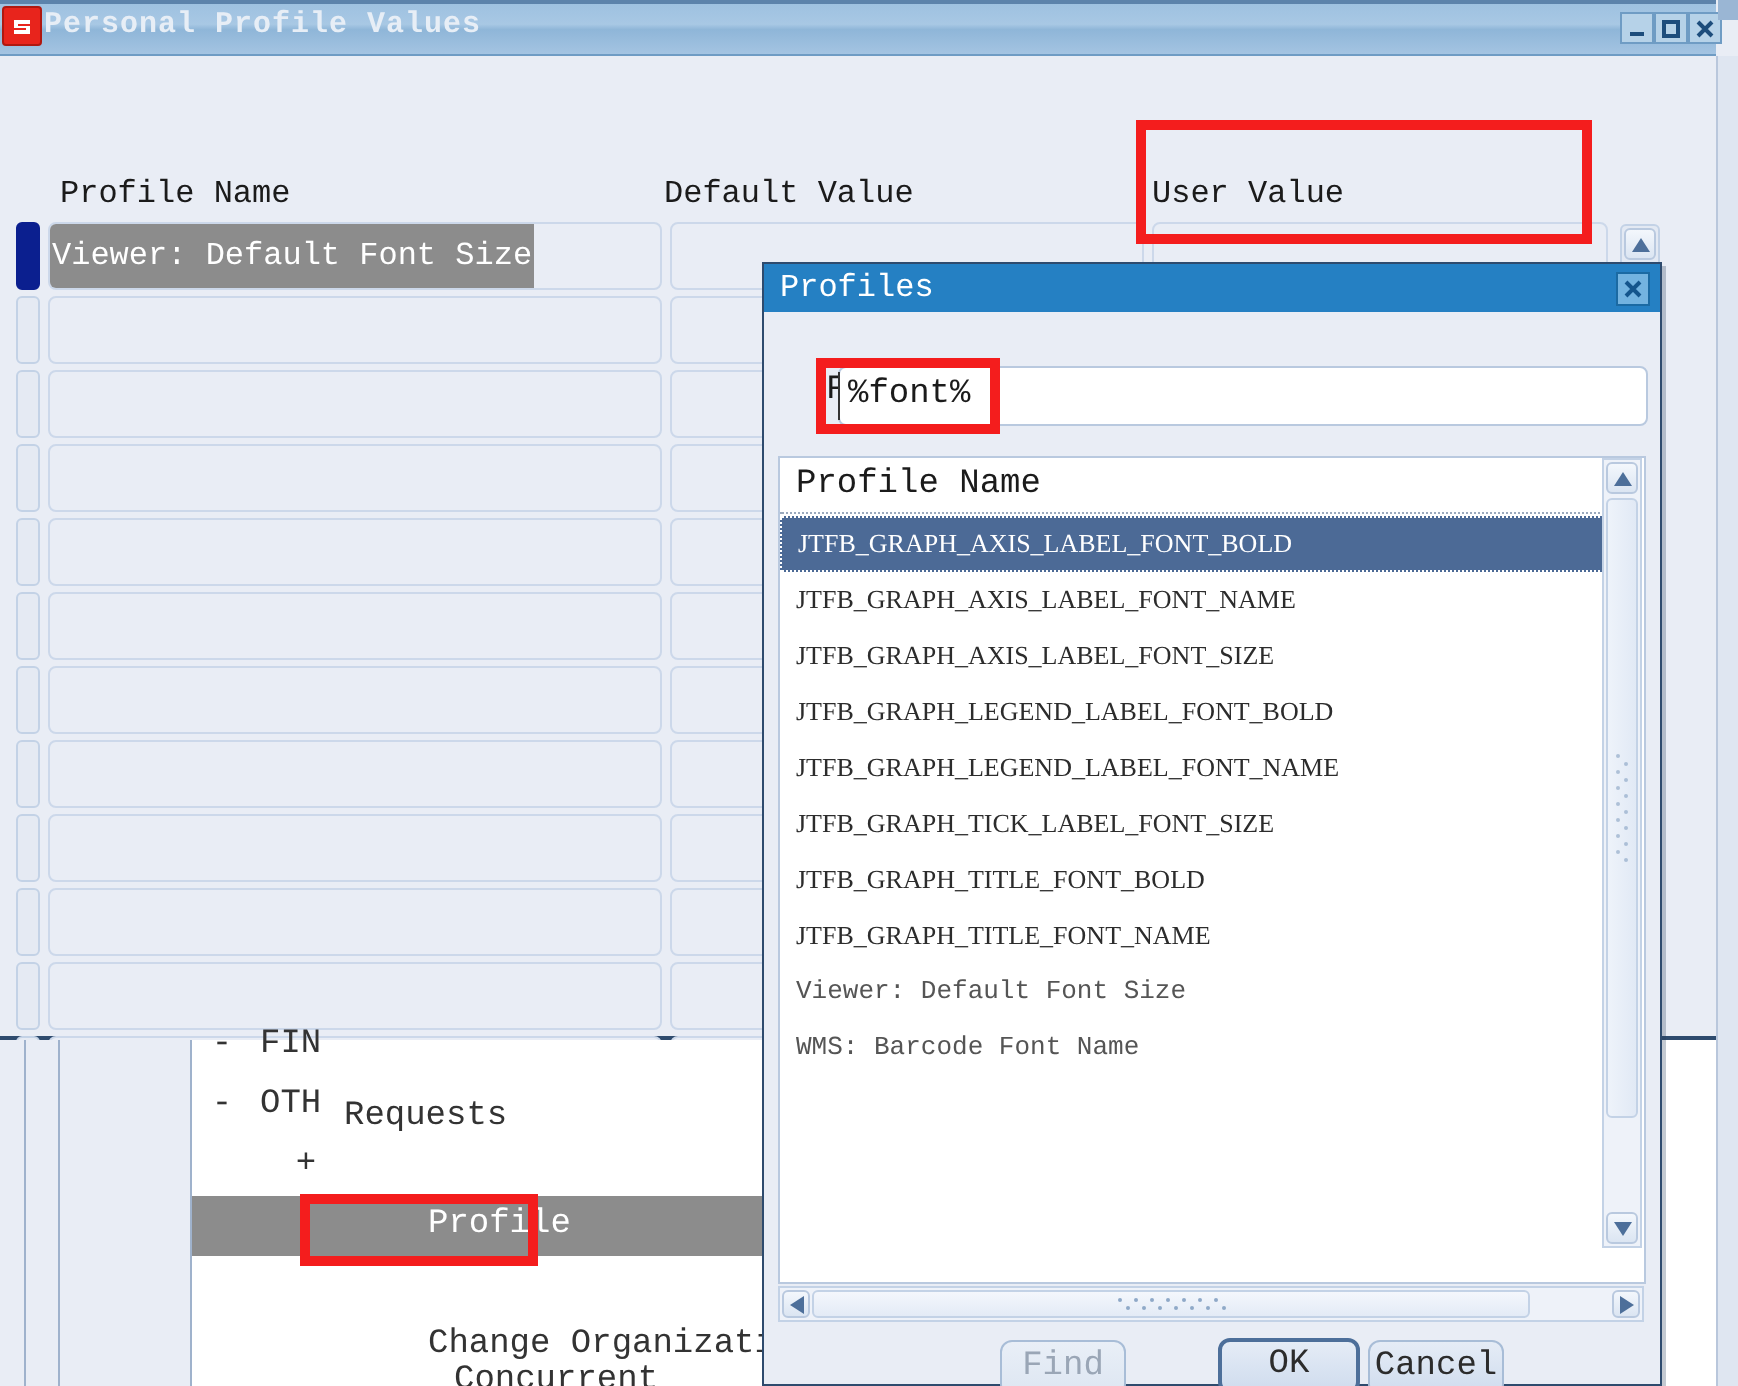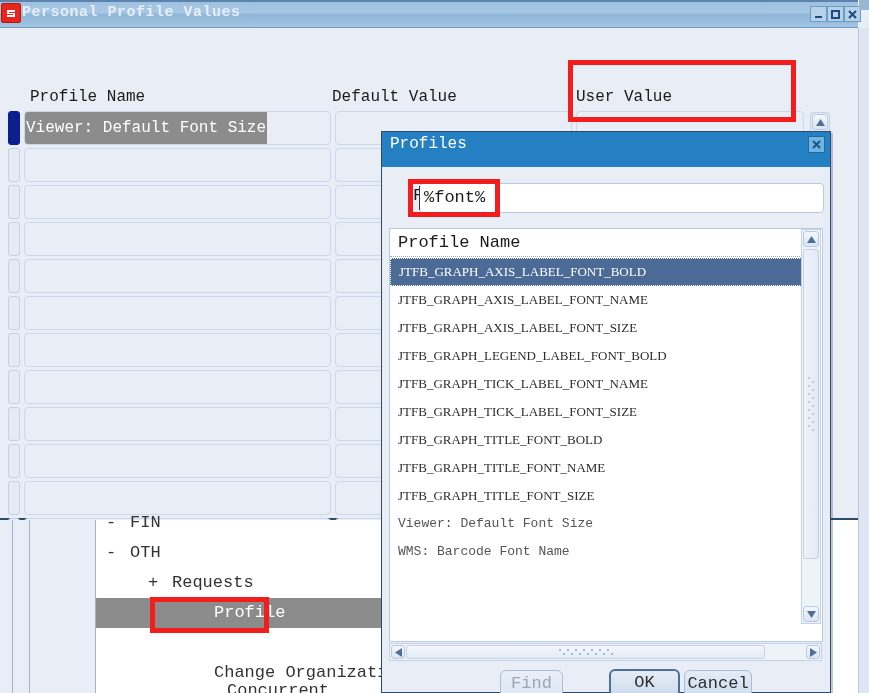--- a/index.html
+++ b/index.html
@@ -161,21 +161,21 @@
 
   
   #profiles-dialog{
     position:absolute;left:381px;top:131px;width:450px;height:562px;
     background:#e9edf5;
     border:1px solid #2e4b6e;
     box-sizing:border-box;
     box-shadow:2px 2px 0 rgba(40,60,90,.28);
   }
   #dlg-titlebar{
-    position:absolute;left:0;top:0;width:448px;height:35px;
+    position:absolute;left:0;top:0;width:448px;height:24px;
     background:#2580c3;
   }
   #dlg-title-text{
     position:absolute;left:8px;top:3px;
     font-size:16px;color:#ffffff;
     font-family:"Liberation Mono", monospace;
   }
   #dlg-close{
     position:absolute;right:5px;top:4px;width:15px;height:15px;
     background:#73b3e0;border:1px solid #1b6aa3;
@@ -414,21 +414,21 @@
     <div id="tree-gutter-b"></div>
     <div id="tree-gutter-c"></div>
   </div>
   <div id="tree-sel-band"></div>
   <div id="tree-items-layer">
       <div class="tree-toggle" style="left: 104px; top: 508px;">-</div>
       <div class="tree-item" style="left: 130px; top: 508px;">FIN</div>
       <div class="tree-toggle" style="left: 104px; top: 538px;">-</div>
       <div class="tree-item" style="left: 130px; top: 538px;">OTH</div>
       <div class="tree-toggle" style="left: 146px; top: 568px;">+</div>
-      <div class="tree-item" style="left: 172px; top: 568px;">Requests</div>
+      <div class="tree-item" style="left: 172px; top: 544px;">Requests</div>
       <div class="tree-item tree-label-selected" style="left: 214px; top: 598px;">Profile</div>
       <div class="tree-item" style="left: 227px; top: 628px; margin-top: 48px;">Concurrent</div>
       <div class="tree-item" style="left: 214px; top: 658px;">Change Organization</div>
     </div>
 
   <div id="profiles-dialog">
     <div id="dlg-titlebar">
       <div id="dlg-title-text">Profiles</div>
       <div id="dlg-close">
         <svg width="9" height="9" viewBox="0 0 9 9">
@@ -442,25 +442,24 @@
   <div id="find-input" placeholder="">%font%</div>
   <div id="caret"></div>
 
   <div id="list-panel">
     <div id="list-header">Profile Name</div>
     <div id="list-items">
         <div class="list-item selected">JTFB_GRAPH_AXIS_LABEL_FONT_BOLD</div>
         <div class="list-item">JTFB_GRAPH_AXIS_LABEL_FONT_NAME</div>
         <div class="list-item">JTFB_GRAPH_AXIS_LABEL_FONT_SIZE</div>
         <div class="list-item">JTFB_GRAPH_LEGEND_LABEL_FONT_BOLD</div>
-        <div class="list-item">JTFB_GRAPH_TICK_LABEL_FONT_NAME</div>
+        <div class="list-item">JTFB_GRAPH_LEGEND_LABEL_FONT_NAME</div>
         <div class="list-item">JTFB_GRAPH_TICK_LABEL_FONT_SIZE</div>
         <div class="list-item">JTFB_GRAPH_TITLE_FONT_BOLD</div>
         <div class="list-item">JTFB_GRAPH_TITLE_FONT_NAME</div>
-        <div class="list-item">JTFB_GRAPH_TITLE_FONT_SIZE</div>
         <div class="list-item mono">Viewer: Default Font Size</div>
         <div class="list-item mono">WMS: Barcode Font Name</div>
       </div>
   </div>
 
   <div id="list-vscroll">
     <div id="list-sb-up">
       <svg width="9" height="7" viewBox="0 0 9 7">
           <path d="M4.5 0 L9 7 L0 7 Z" fill="#4d6f9a"></path>
         </svg>

